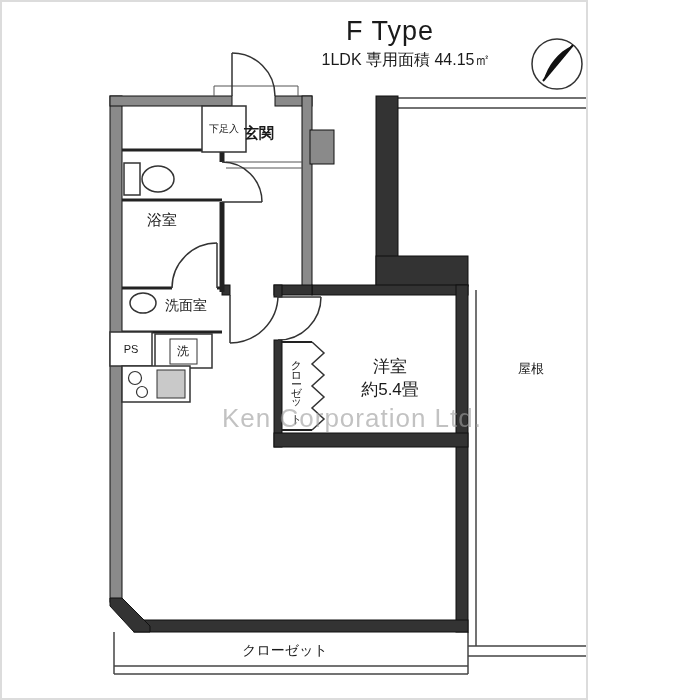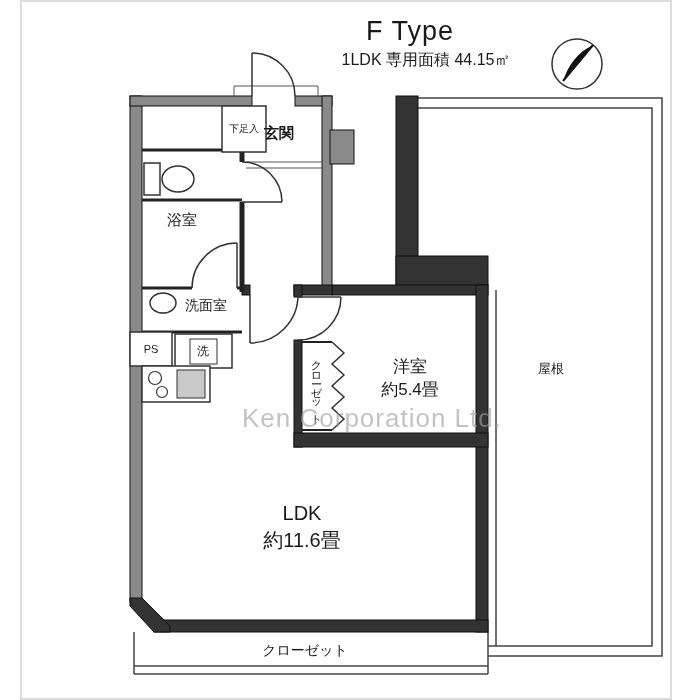--- a/index.html
+++ b/index.html
@@ -1,19 +1,18 @@
 <!DOCTYPE html>
 <html><head>
 <meta charset="utf-8">
 <style>
   html,body{margin:0;padding:0;background:#ffffff;}
   #stage{
-    position:relative;width:652px;height:700px;background:#ffffff;overflow:hidden;
+    position:relative;width:588px;height:700px;background:#ffffff;overflow:hidden;
     font-family:"Liberation Sans","DejaVu Sans",sans-serif;
-    margin-left:20px;
   }
   #frame{position:absolute;inset:0;border:2px solid #dcdcdc;pointer-events:none;}
   svg{position:absolute;left:0;top:0;}
   .label{
     position:absolute;transform:translate(-50%,-50%);
     color:#1a1a1a;white-space:nowrap;text-align:center;line-height:1.35;
   }
   .title{font-size:27px;font-weight:500;letter-spacing:1px;}
   .subtitle{font-size:16px;}
   .room-lg{font-size:20px;}
@@ -139,24 +138,20 @@
   <div class="label" style="left:186px;top:305px;font-size:14px;">洗面室</div>
   <div class="label room-xs" style="left:131px;top:349px;">PS</div>
   <div class="label" style="left:183px;top:351px;font-size:12px;">洗</div>
   <div class="label room-xs vertical" style="left:296px;top:386px;">クローゼット</div>
 
   <div class="label two-line" style="left:390px;top:379px;font-size:17px;">
     <span>洋室</span>
     <span>約5.4畳</span>
   </div>
 
-  <div class="label two-line room-lg" style="left:282px;top:527px;">
-    <span>LDK</span>
-    <span>約11.6畳</span>
-  </div>
 
   <div class="label" style="left:285px;top:650px;font-size:14px;">クローゼット</div>
   <div class="label room-sm" style="left:531px;top:369px;">屋根</div>
 
   <div class="label watermark" style="left:352px;top:419px;text-align:center;">Ken Corporation Ltd.</div>
 
   <div id="frame"></div>
 </div>
 
 </body></html>

